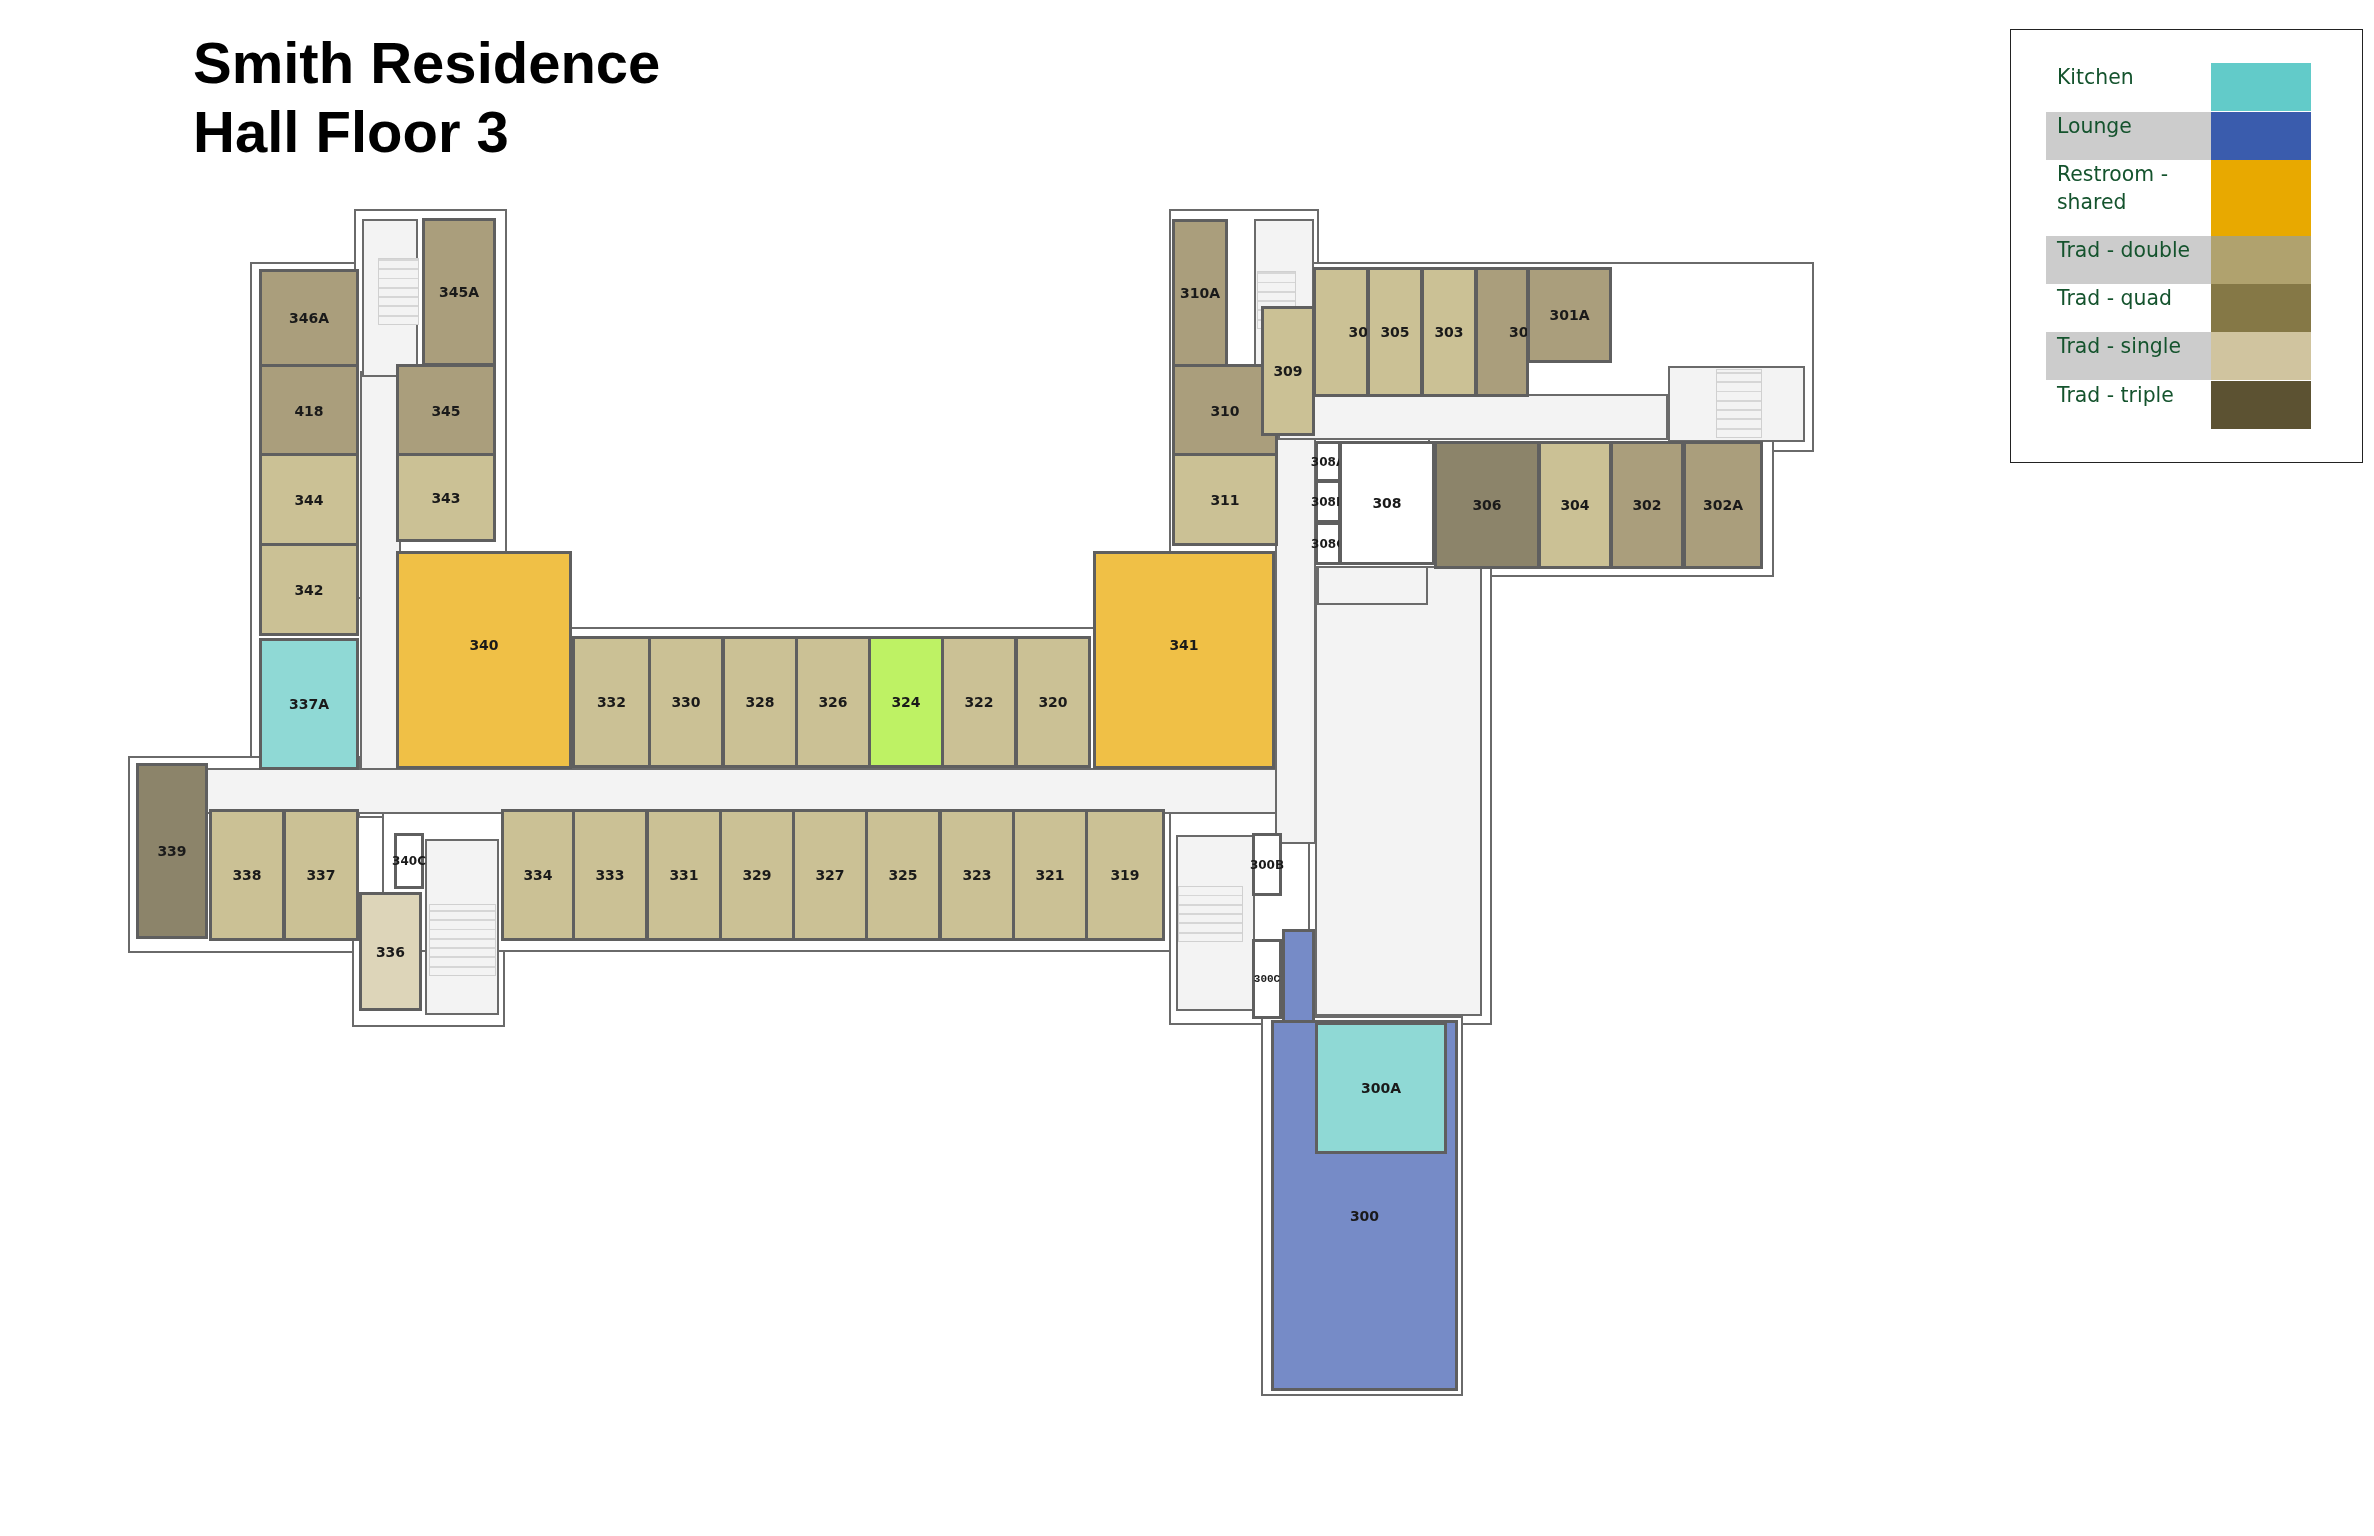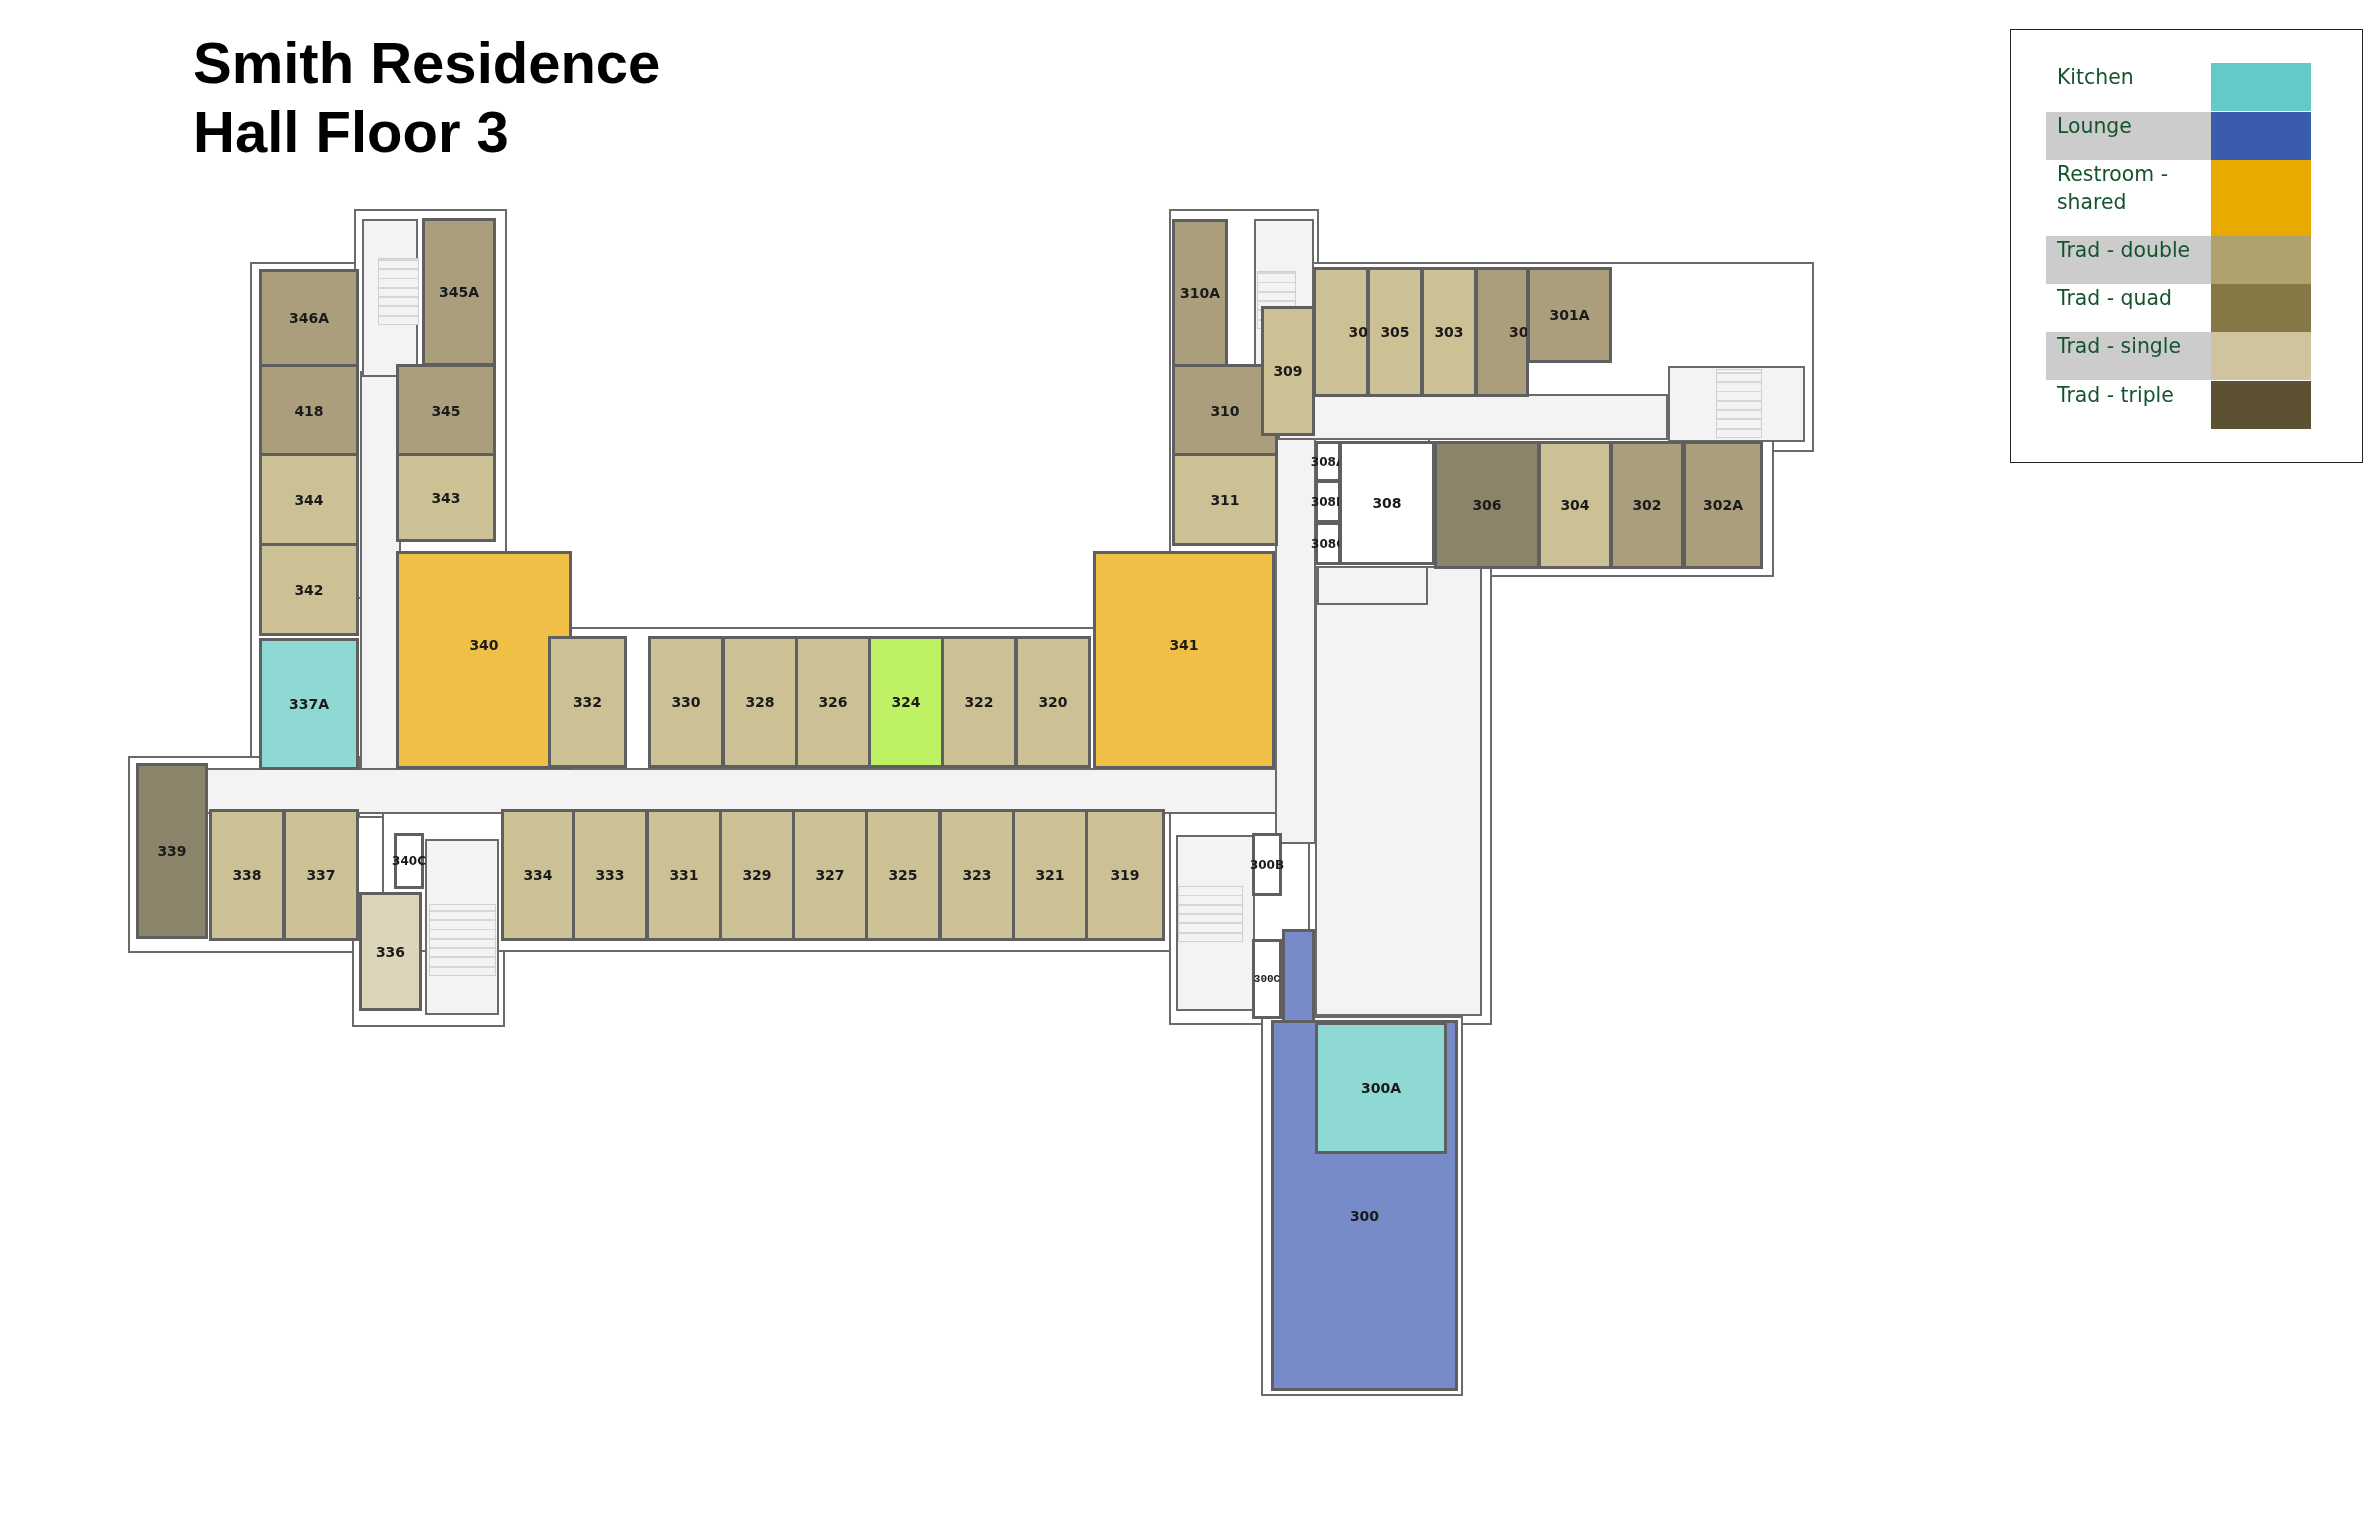--- a/index.html
+++ b/index.html
@@ -93,21 +93,21 @@
   <div class="room" style="left:283px;top:809px;width:76px;height:132px;background:#cbc195;">
       <span>337</span>
     </div>
   <div class="room" style="left:394px;top:833px;width:30px;height:56px;background:#ffffff;font-size:12px;">
       <span>340C</span>
     </div>
   <div class="room" style="left:359px;top:892px;width:63px;height:119px;background:#ddd5b9;">
       <span>336</span>
     </div>
 
-  <div class="room" style="left:548px;top:636px;width:79px;height:132px;background:#cbc195;">
+  <div class="room" style="left:572px;top:636px;width:79px;height:132px;background:#cbc195;">
       <span>332</span>
     </div>
   <div class="room" style="left:648px;top:636px;width:76px;height:132px;background:#cbc195;">
       <span>330</span>
     </div>
   <div class="room" style="left:722px;top:636px;width:76px;height:132px;background:#cbc195;">
       <span>328</span>
     </div>
   <div class="room" style="left:795px;top:636px;width:76px;height:132px;background:#cbc195;">
       <span>326</span>

